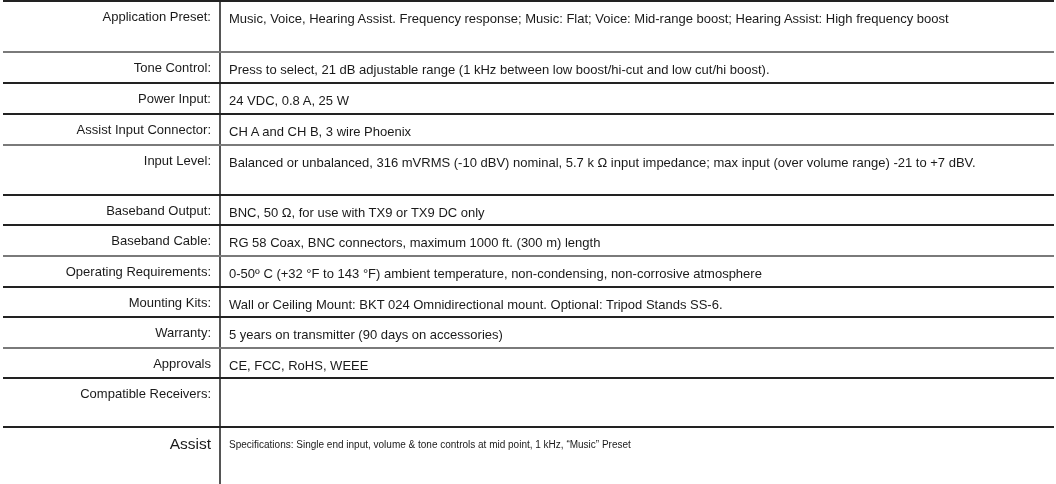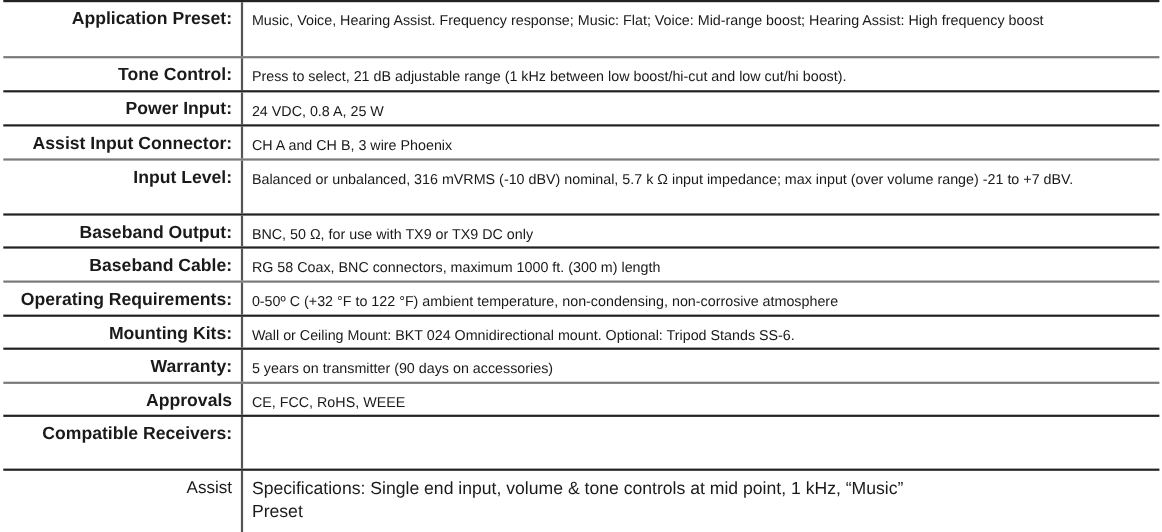--- a/index.html
+++ b/index.html
@@ -1,24 +1,24 @@
 <!DOCTYPE html>
 <html><head>
 <meta charset="utf-8">
 <style>
   html, body { margin:0; padding:0; background:#ffffff; }
   body { width:1056px; height:484px; overflow:hidden; font-family:"Liberation Sans", sans-serif; color:#1a1a1a; }
   .spec-table { position:absolute; left:3px; top:0; width:1051px; border-collapse:collapse; }
   .row { display:flex; border-top:2px solid #5a5a5a; }
   .row.light { border-top-color:#7a7a7a;justify-content:space-between; }
   .row.dark { border-top-color:#222; }
-  .label { width:218px; box-sizing:border-box; text-align:right; padding:0 8px 0 0; font-weight:bold; font-size:16px; border-right:2px solid #555; display:flex; align-items:flex-start; justify-content:flex-end; padding-top:7px; }
+  .label { width:218px; box-sizing:border-box; text-align:right; padding:0 8px 0 0; font-weight:normal; font-size:13px; border-right:2px solid #555; display:flex; align-items:flex-start; justify-content:flex-end; padding-top:7px; }
   .value { flex:1; padding:7px 0 0 8px; font-size:13px; line-height:19px; }
   .row.notes .label { font-weight:normal; font-size:15.5px; padding-top:7px; }
-  .row.notes .value { font-size:16px; line-height:21px; padding-top:6px; }
+  .row.notes .value { font-size:10px; line-height:21px; padding-top:6px; }
   .value .line { display:block; }
 </style>
 </head>
 <body>
 
 <div class="spec-table">
   <div class="row dark" style="height:49px">
     <div class="label">Application Preset:</div>
     <div class="value">Music, Voice, Hearing Assist.  Frequency response;  Music: Flat;  Voice: Mid-range boost;  Hearing Assist: High frequency boost</div>
   </div>
@@ -41,21 +41,21 @@
   <div class="row dark" style="height:28px">
     <div class="label">Baseband Output:</div>
     <div class="value">BNC, 50 Ω, for use with TX9 or TX9 DC only</div>
   </div>
   <div class="row dark" style="height:29px">
     <div class="label">Baseband Cable:</div>
     <div class="value">RG 58 Coax, BNC connectors, maximum 1000 ft. (300 m) length</div>
   </div>
   <div class="row light" style="height:29px">
     <div class="label">Operating Requirements:</div>
-    <div class="value">0-50º C (+32 °F to 122 °F) ambient temperature, non-condensing, non-corrosive atmosphere</div>
+    <div class="value">0-50º C (+32 °F to 143 °F) ambient temperature, non-condensing, non-corrosive atmosphere</div>
   </div>
   <div class="row dark" style="height:28px">
     <div class="label">Mounting Kits:</div>
     <div class="value">Wall or Ceiling Mount: BKT 024 Omnidirectional mount.  Optional:  Tripod Stands SS-6.</div>
   </div>
   <div class="row dark" style="height:29px">
     <div class="label">Warranty:</div>
     <div class="value">5 years on transmitter  (90 days on accessories)</div>
   </div>
   <div class="row light" style="height:28px">

